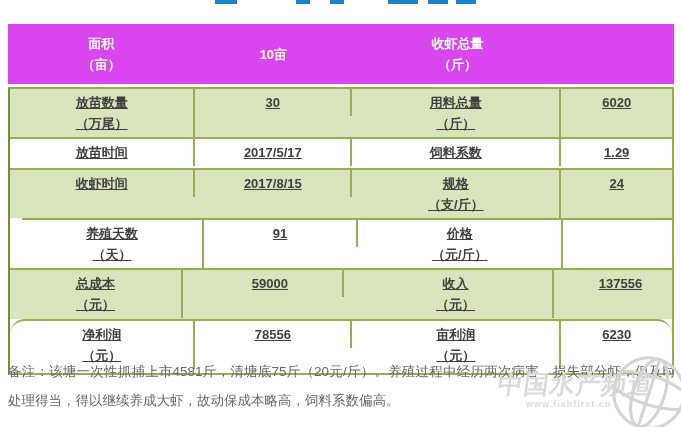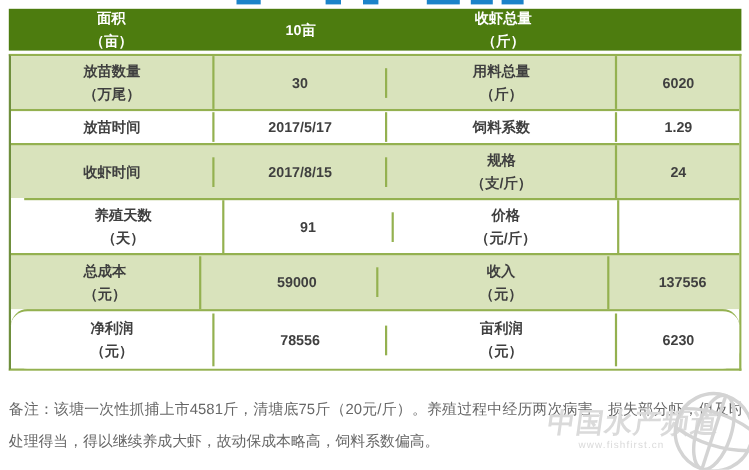--- a/index.html
+++ b/index.html
@@ -13,31 +13,32 @@
 
   
   .title-remnant { position: absolute; top: 0; left: 0; height: 4px; width: 100%; }
   .title-remnant i { position: absolute; top: 0; height: 4px; background: #1b83c9; display: block; }
 
   
   .tbl { position: absolute; left: 8px; top: 8px; width: 666px; }
 
   .hdr {
     display: flex; align-items: stretch;
-    background: #4d7c0f; color: #ffffff;
-    height: 38px;
+    background: #d946ef; color: #ffffff;
+    height: 60px;
+    margin-top: 16px;
   }
   .hdr .cell { border: none; color: #ffffff; }
 
   .tbody {
     margin-top: 3px;
     border: 2px solid #94b150;
     border-left: 2px solid #6f8f3d;
   }
-  .row { display: flex; align-items: center; }
+  .row { display: flex; align-items: flex-start; text-decoration: underline; }
   .row + .row { border-top: 2px solid #94b150; }
   .row.bg-green { background: #d9e3bc; }
   .row.bg-white { background: #ffffff; }
 
   .cell {
     display: flex; flex-direction: column;
     align-items: center; justify-content: center;
     text-align: center;
     font-weight: bold; font-size: 13px;
     line-height: 21px;
@@ -72,21 +73,21 @@
   }
   .wm-text {
     position: absolute; left: 0; top: 6px; width: 138px;
     font-size: 25px; font-weight: bold; letter-spacing: 1px;
     transform: skewX(-8deg);
     white-space: nowrap;
     color: #dadada;
   }
   .wm-url {
     position: absolute; left: 28px; top: 37px;
-    font-size: 9px; font-weight: normal; letter-spacing: 1px;
+    font-size: 9px; font-weight: bold; letter-spacing: 1px;
     color: #dadada;
   }
   .wm-globe { position: absolute; left: 112px; top: -8px; }
 </style>
 </head>
 <body>
 
 <div class="title-remnant">
   <i style="left:215px;width:22px"></i>
   <i style="left:296px;width:14px"></i>

